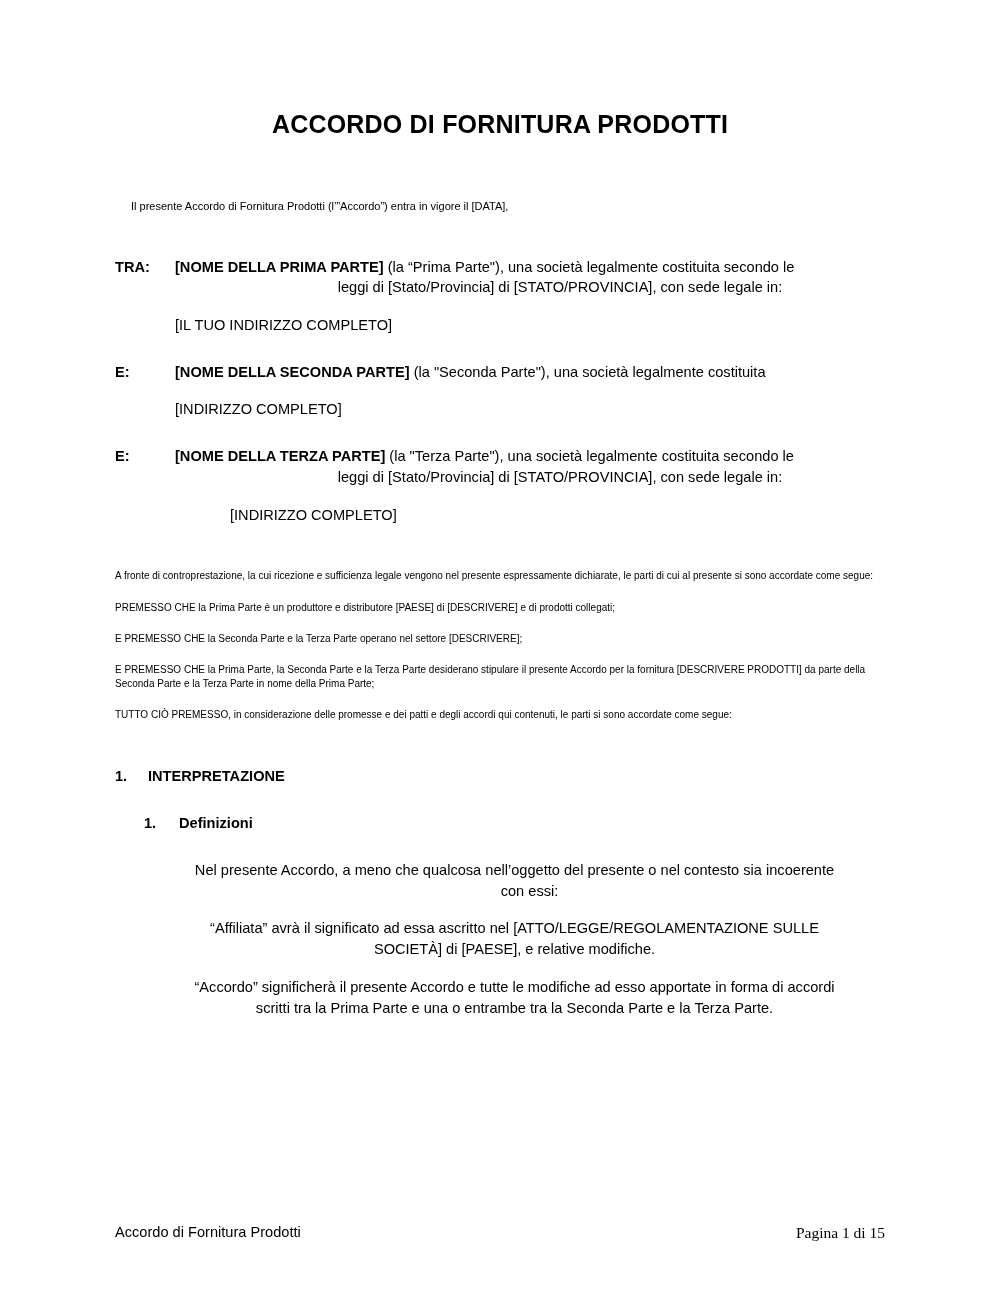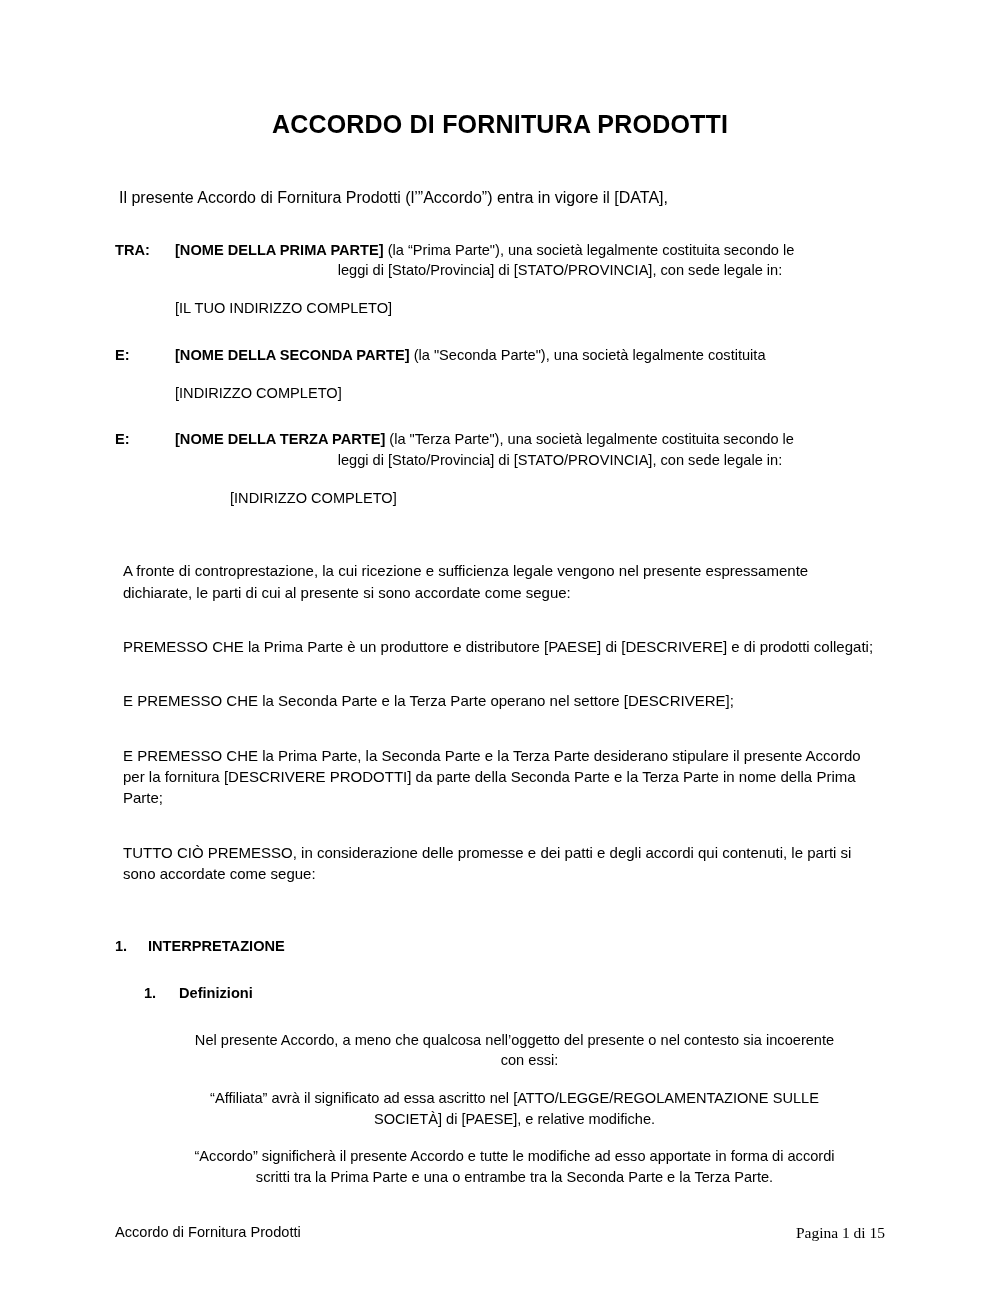--- a/index.html
+++ b/index.html
@@ -22,23 +22,23 @@
     padding: 95px 115px 0 115px;
   }
   .doc-title {
     text-align: center;
     font-size: 25px;
     font-weight: bold;
     letter-spacing: 0.2px;
     margin: 15px 0 0 0;
   }
   .para {
-    font-size: 16px;
-    line-height: 1.42;
-    margin: 4px;
+    font-size: 11px;
+    line-height: 1.42;
+    margin: 16px;
   }
   .gap-lg { height: 44px; }
   .gap-md { height: 26px; }
   .gap-sm { height: 17px; }
 
   
   .party {
     display: flex;
     font-size: 14.6px;
     line-height: 1.42;
@@ -65,23 +65,23 @@
     font-size: 14.6px;
     line-height: 1.42;
     margin: 0;
     padding-left: 60px;
   }
   .addr.indent-more {
     padding-left: 115px;
   }
 
   .block {
-    font-size: 15px;
-    line-height: 1.42;
-    margin: 8px;
+    font-size: 10px;
+    line-height: 1.42;
+    margin: 0;
   }
 
   
   .h1-num {
     display: flex;
     font-size: 14.6px;
     font-weight: bold;
     line-height: 1.42;
   }
   .h1-num .num {

